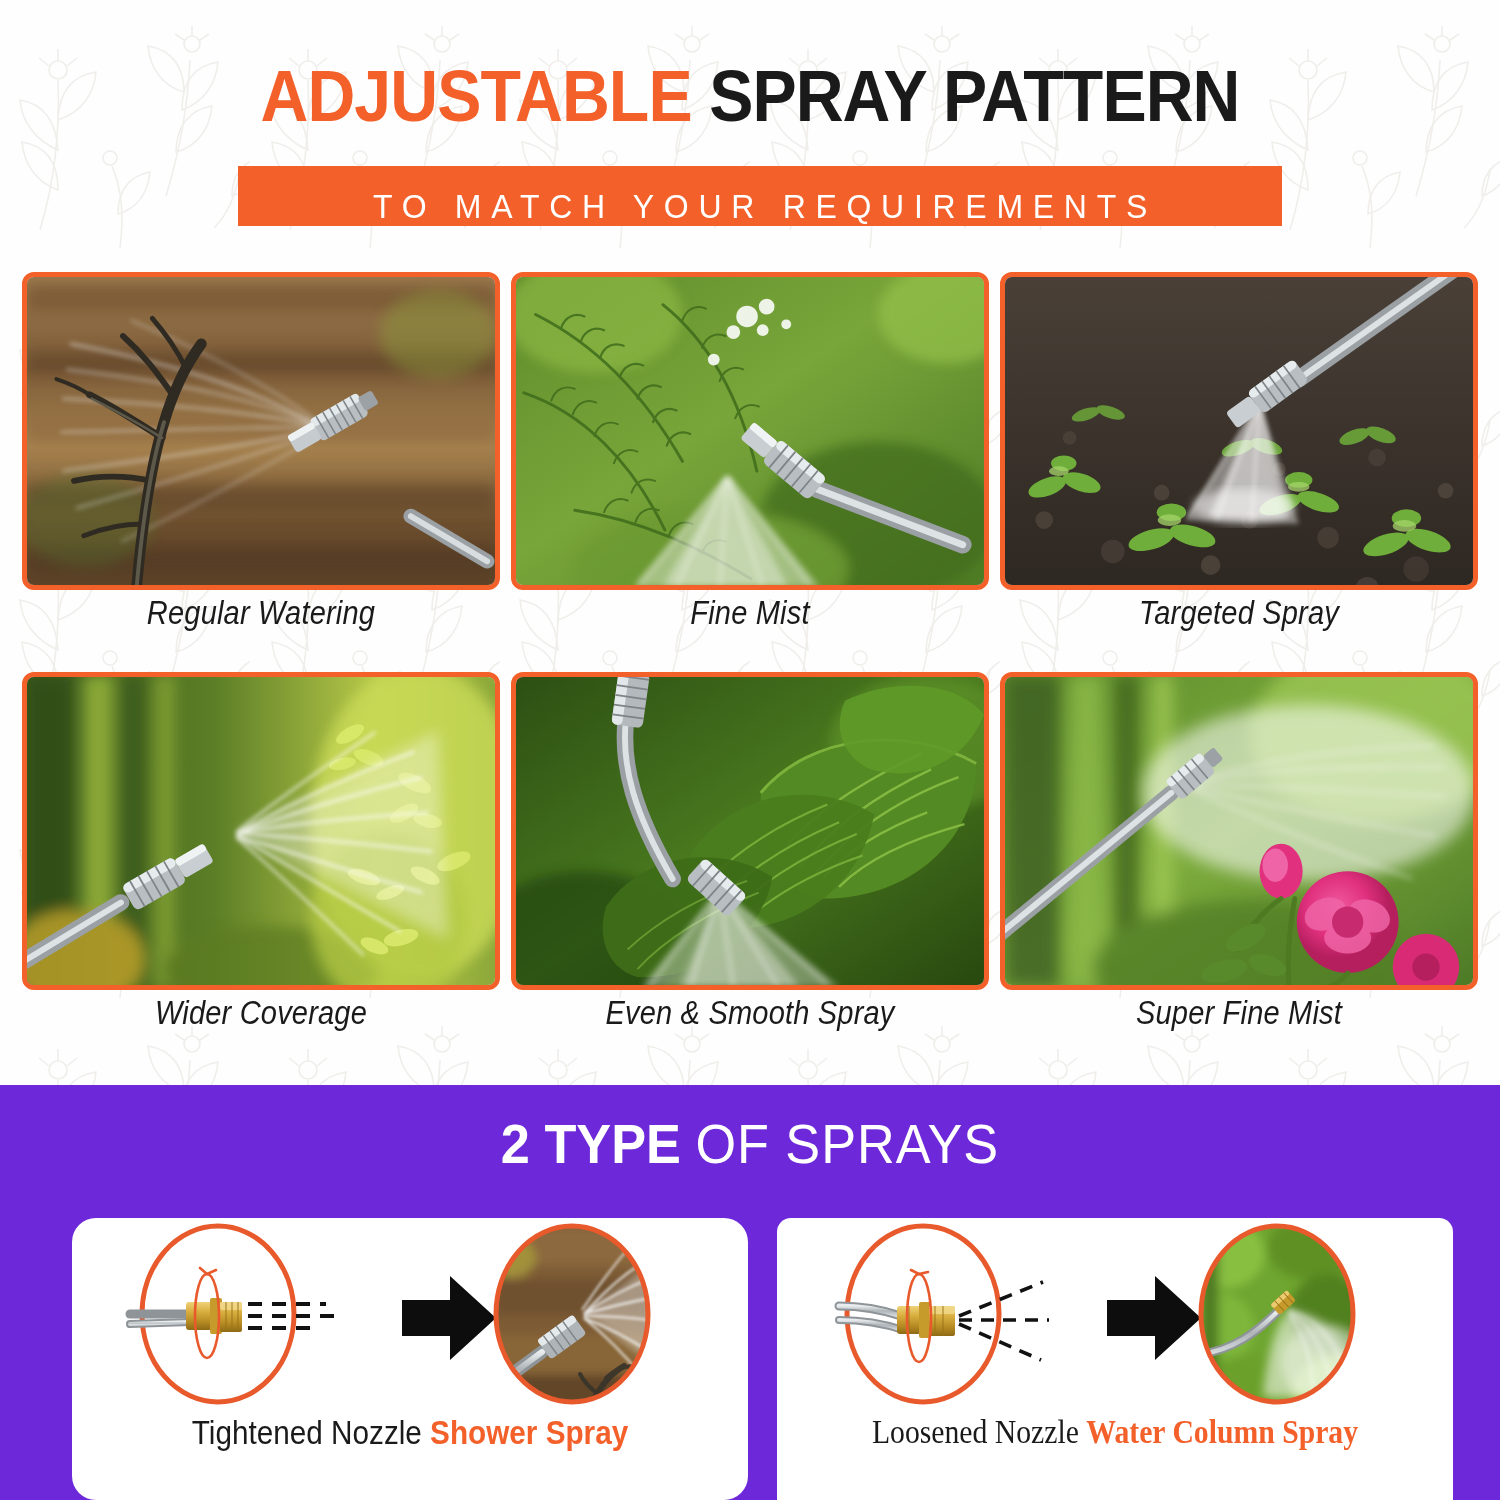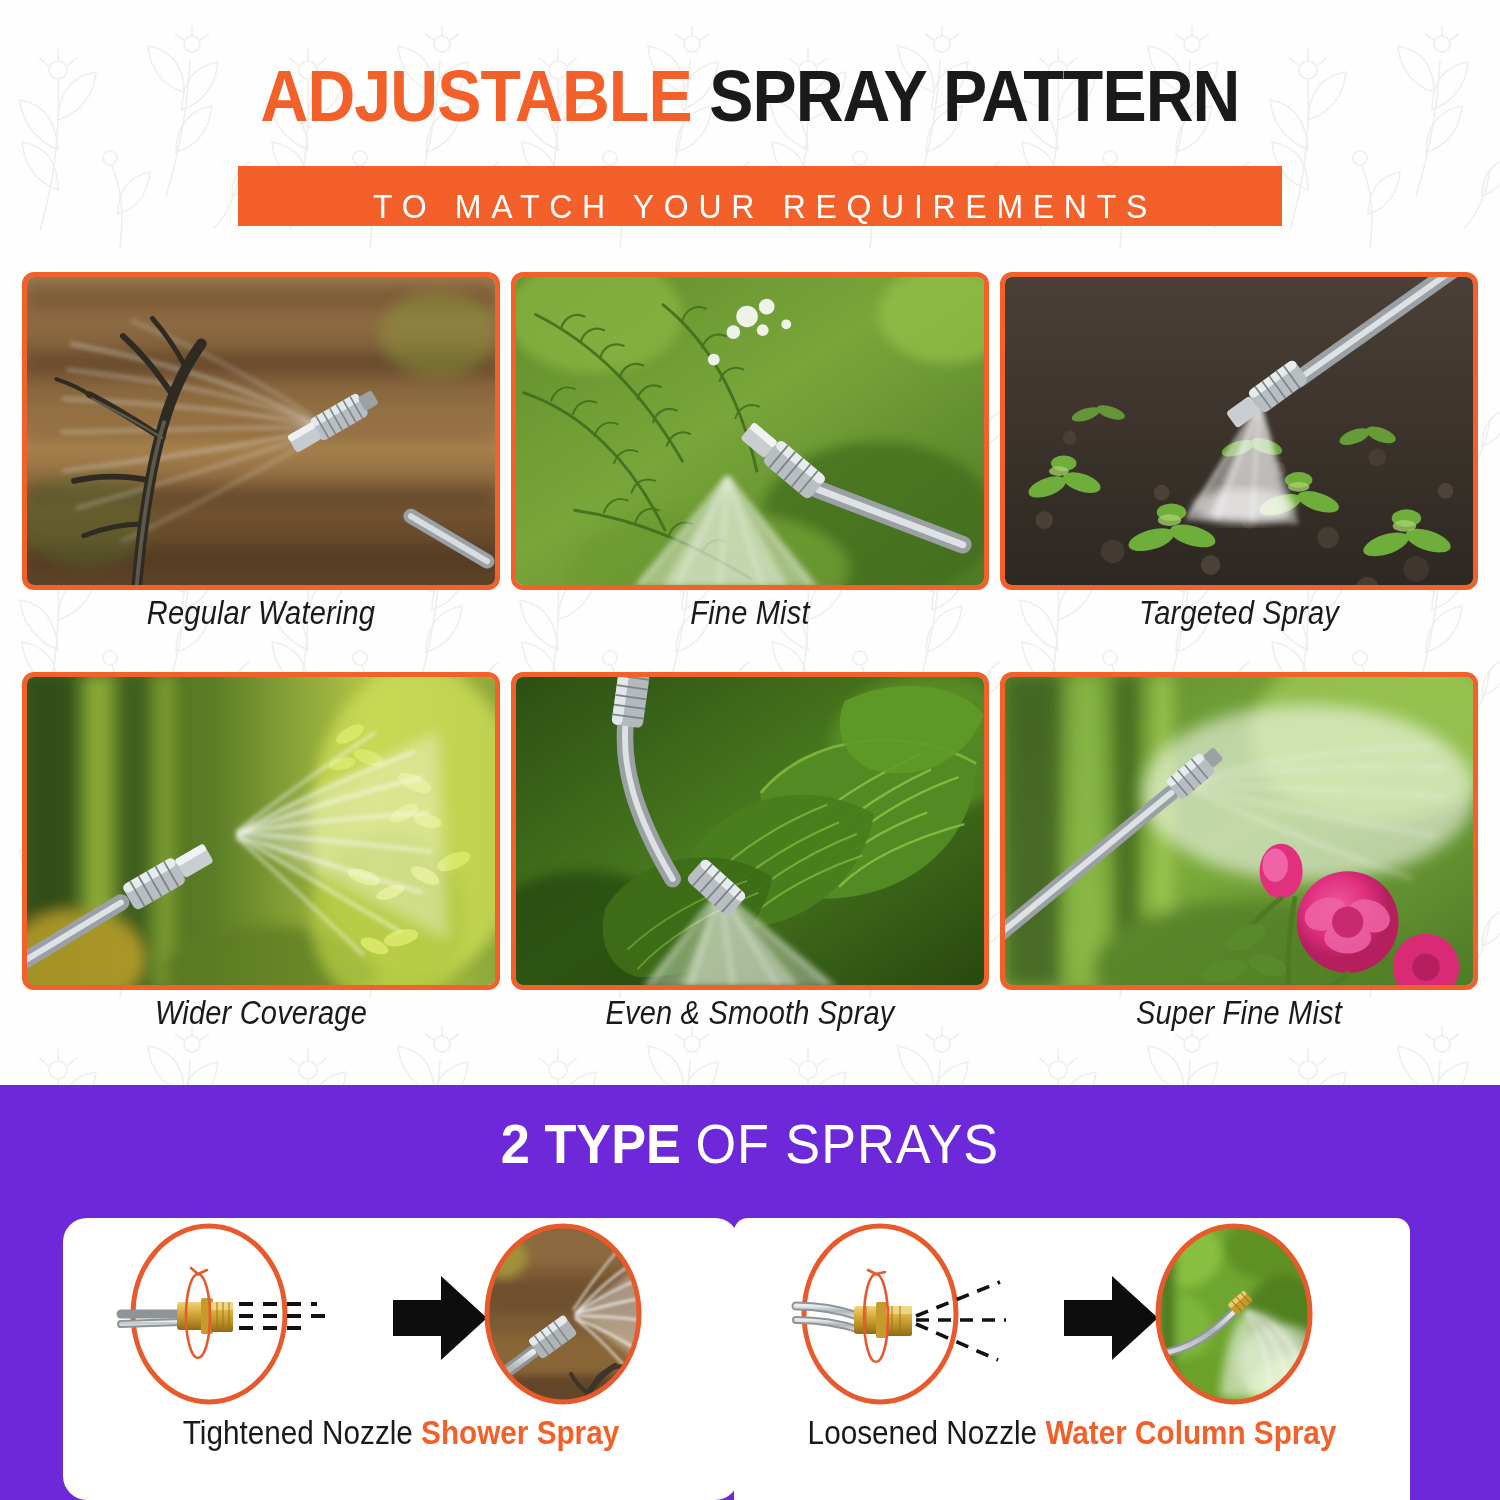--- a/index.html
+++ b/index.html
@@ -108,22 +108,22 @@
   .bt-bold  { font-weight: bold; letter-spacing: 0px; }
   .bt-light { font-weight: 400; letter-spacing: 1px; }
 
   .panel {
     position: absolute;
     top: 133px;
     height: 282px;
     background: #ffffff;
     border-radius: 14px 14px 0 0;
   }
-  .panel-left  { left: 63px;  width: 676px; border-radius: 24px; }
-  .panel-right { left: 734px; width: 676px; }
+  .panel-left  { left: 72px;  width: 676px; border-radius: 24px; }
+  .panel-right { left: 777px; width: 676px; font-family: Liberation Serif, serif; }
 
   .panel-art {
     position: absolute; left: 0; top: 0; width: 100%; height: 198px;
   }
   .panel-art svg { display: block; width: 100%; height: 100%; }
 
   .panel-caption {
     position: absolute; left: 0; top: 196px; width: 100%;
     text-align: center;
     font-size: 33px;

